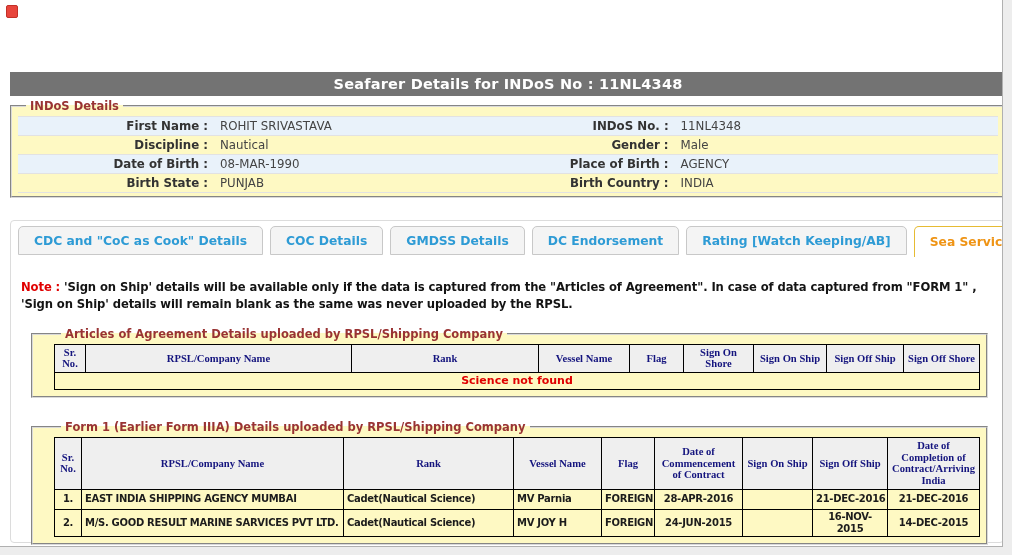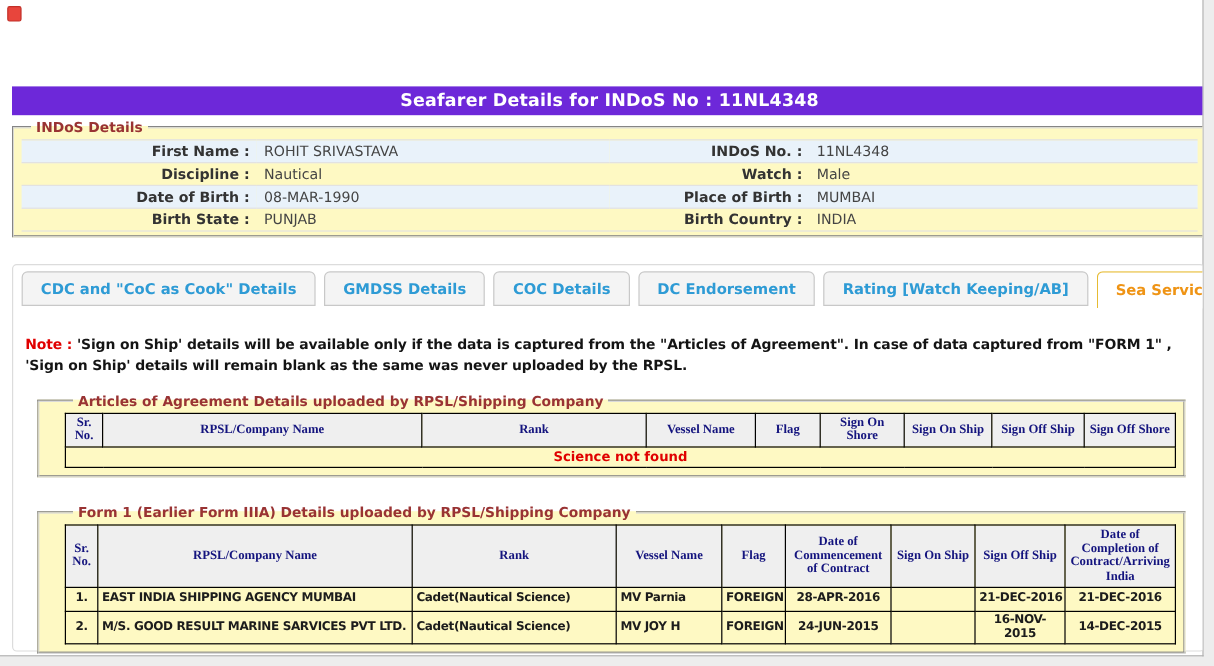--- a/index.html
+++ b/index.html
@@ -15,21 +15,21 @@
     overflow:hidden;
   }
   
   .broken-img {
     position:absolute; left:6px; top:5px; width:12px; height:13px;
     background:#e8453c; border-radius:2px; border:1px solid #c23028;
   }
   
   .titlebar {
     position:absolute; left:10px; top:72px; width:996px; height:24px;
-    background:#6d28d9; color:#fff; font-weight:bold; font-size:14.5px;
+    background:#737373; color:#fff; font-weight:bold; font-size:14.5px;
     text-align:center; line-height:24px; letter-spacing:0.2px;
   }
   
   fieldset {
     border:2px groove #d9d9d9; padding:2px 6px 6px 6px; margin:0;
     background:#fef9c3;
   }
   legend {
     color:#993333; font-weight:bold; font-size:11.5px;
     margin-left:8px; padding:0 4px;
@@ -119,44 +119,44 @@
       <tbody id="indos-rows">
           <tr>
             <td class="lbl">First Name :</td>
             <td class="val">ROHIT SRIVASTAVA</td>
             <td class="lbl">INDoS No. :</td>
             <td class="val">11NL4348</td>
           </tr>
           <tr>
             <td class="lbl">Discipline :</td>
             <td class="val">Nautical</td>
-            <td class="lbl">Watch :</td>
+            <td class="lbl">Gender :</td>
             <td class="val">Male</td>
           </tr>
           <tr>
             <td class="lbl">Date of Birth :</td>
             <td class="val">08-MAR-1990</td>
             <td class="lbl">Place of Birth :</td>
-            <td class="val">MUMBAI</td>
+            <td class="val">AGENCY</td>
           </tr>
           <tr>
             <td class="lbl">Birth State :</td>
             <td class="val">PUNJAB</td>
             <td class="lbl">Birth Country :</td>
             <td class="val">INDIA</td>
           </tr>
         </tbody>
     </table>
   </fieldset>
 
   <div class="panel">
     <div class="tabs" id="tabs">
         <button class="tab">CDC and "CoC as Cook" Details</button>
+        <button class="tab">COC Details</button>
         <button class="tab">GMDSS Details</button>
-        <button class="tab">COC Details</button>
         <button class="tab">DC Endorsement</button>
         <button class="tab">Rating [Watch Keeping/AB]</button>
         <button class="tab active">Sea Service Details</button>
       </div>
 
     <div class="note">
       <span class="note-label">Note :</span>
       <span>'Sign on Ship' details will be available only if the data is captured from the "Articles of Agreement". In case of data captured from "FORM 1" , 'Sign on Ship' details will remain blank as the same was never uploaded by the RPSL.</span>
     </div>
 

